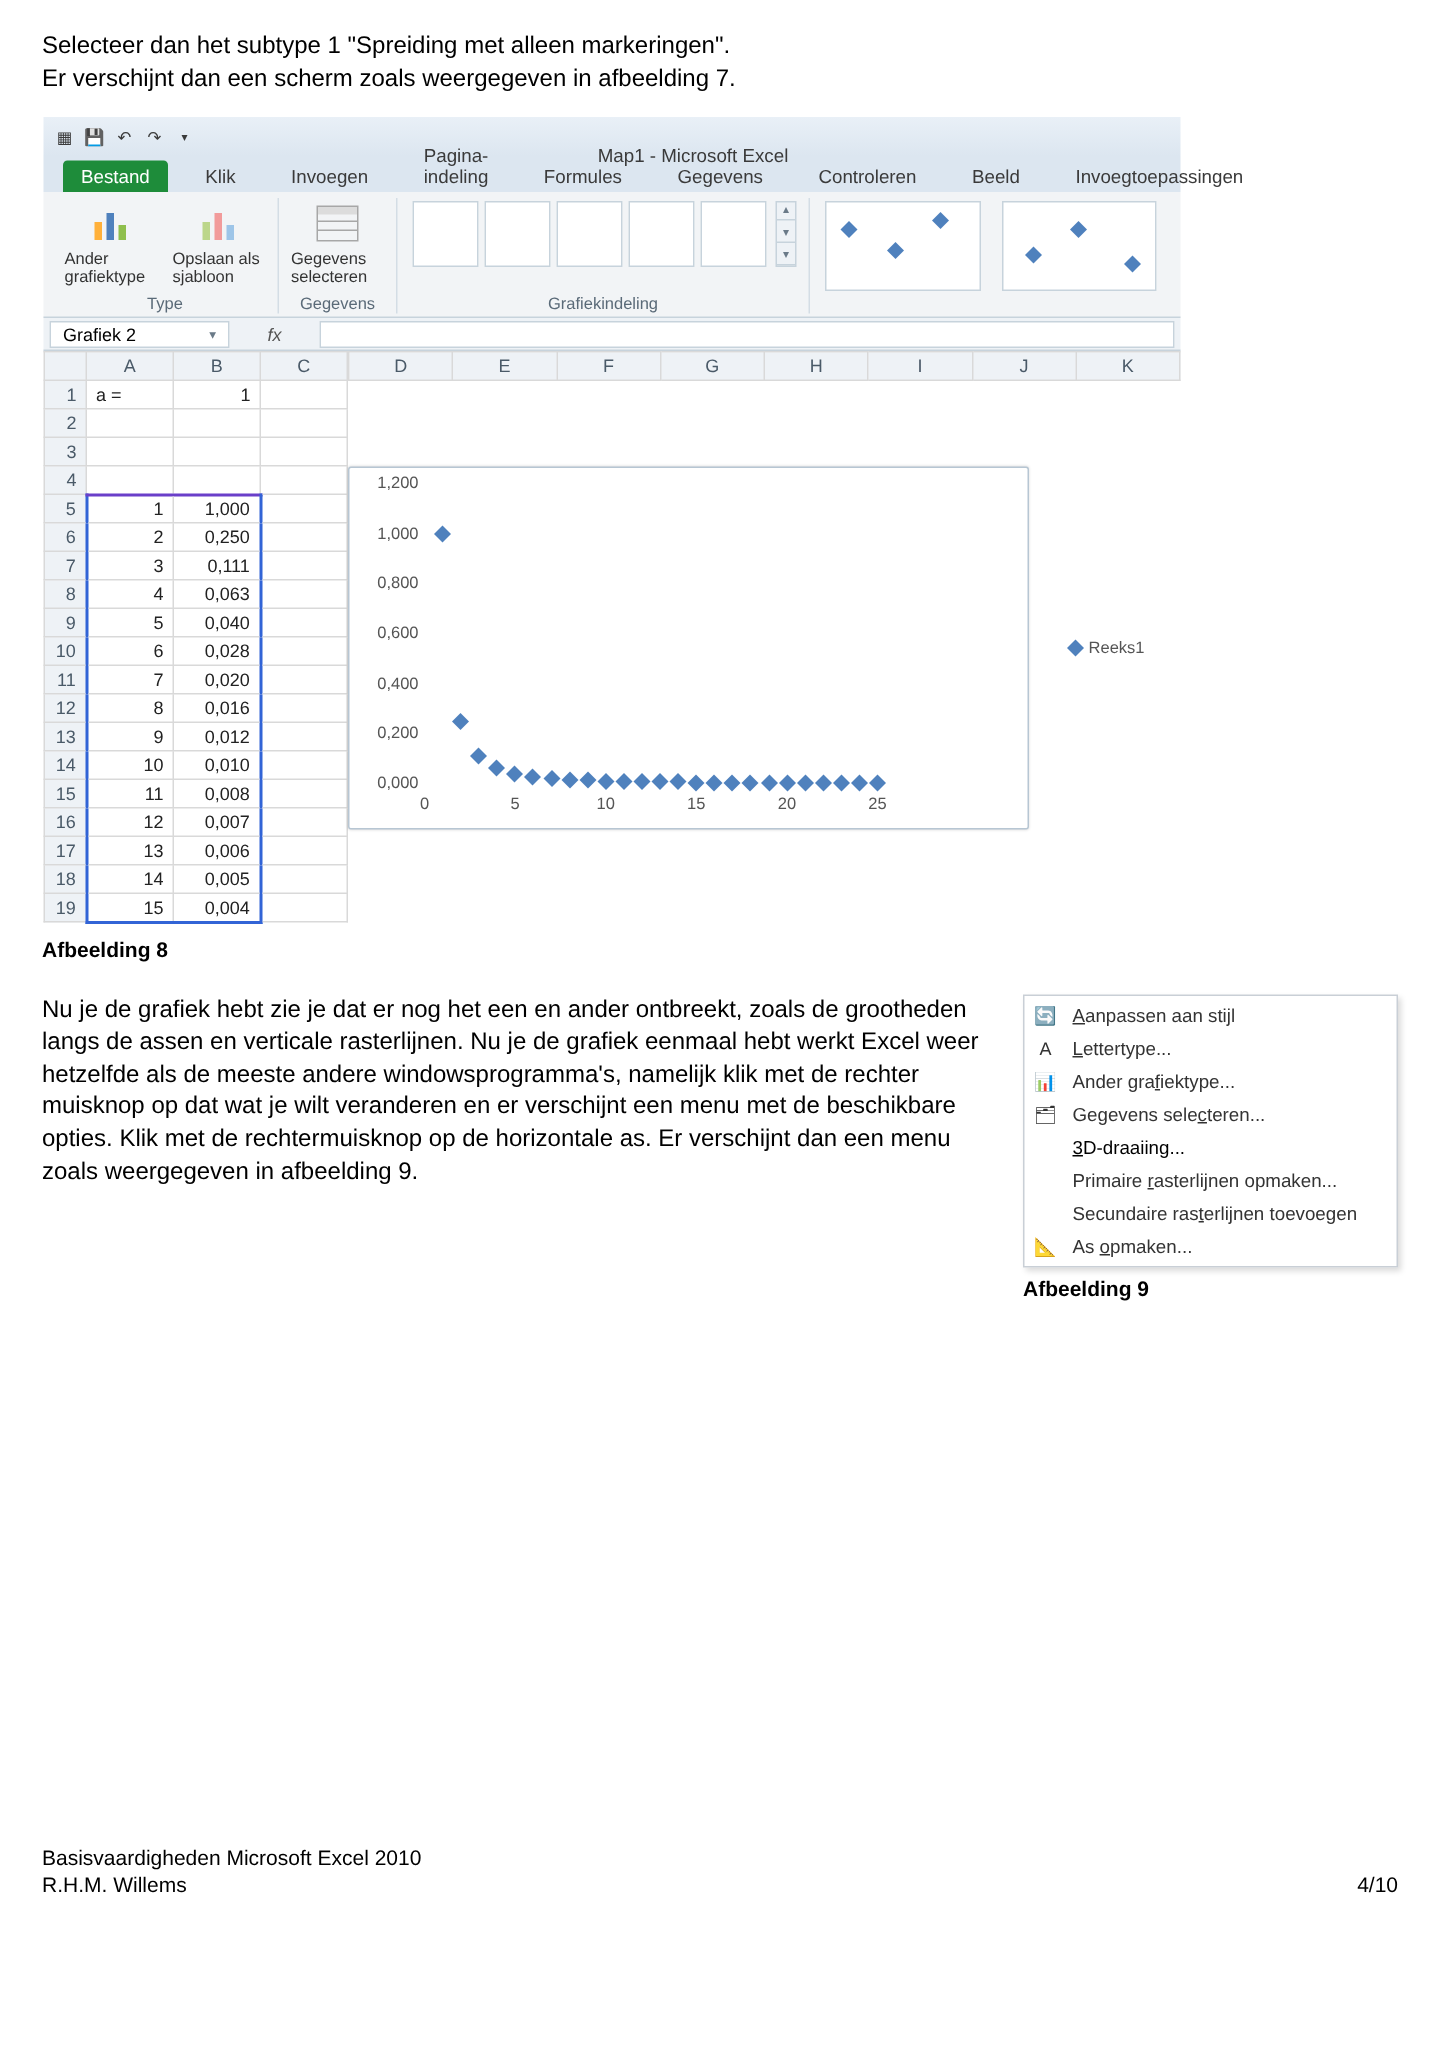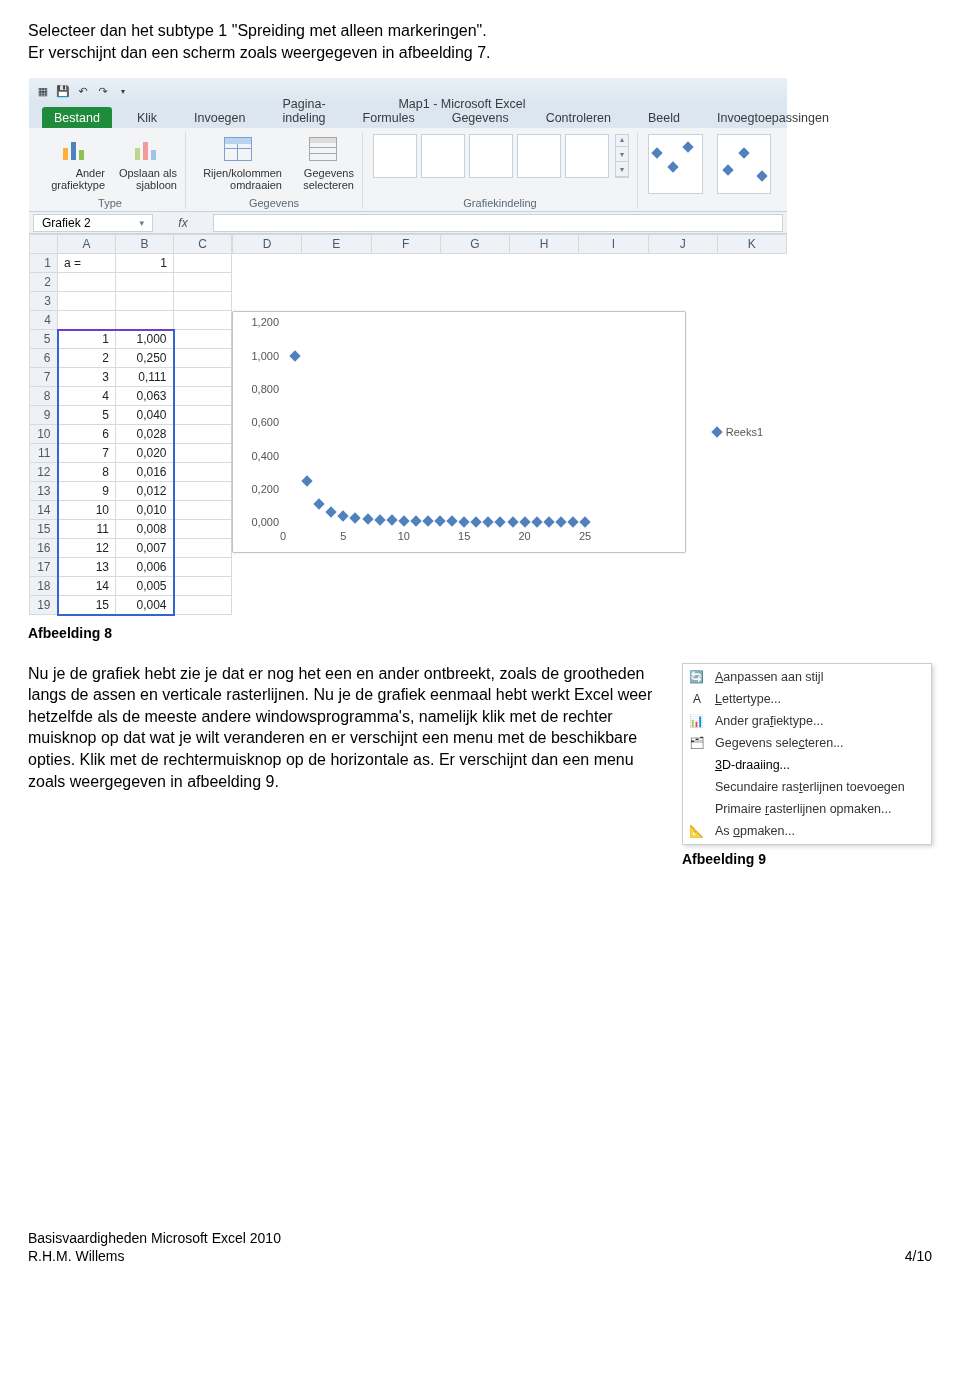--- a/index.html
+++ b/index.html
@@ -19,21 +19,21 @@
   .ribtabs { background:#dce6f0; height:24px; display:flex; align-items:flex-end; font-size:12.5px; }
   .ribtabs .tab { padding:4px 12px 3px; color:#3a3a3a; cursor:default;margin-left:13px; }
   .ribtabs .tab.active { background:#1e8c3a; color:#fff; border-radius:3px 3px 0 0; font-weight:500; }
 
   
   .ribbon { background:#f2f4f6; border-bottom:1px solid #c7d3dc; padding:4px 6px 2px; display:flex; gap:0; min-height:84px; }
   .ribgroup { border-right:1px solid #d4dde5; padding:0 8px; display:flex; flex-direction:column; }
   .ribgroup:last-child { border-right:none; }
   .ribgroup .body { display:flex; gap:10px; flex:1; align-items:flex-start; }
   .ribgroup .caption { text-align:center; font-size:11px; color:#5a6a78; padding-top:2px; }
-  .bigbtn { display:flex; flex-direction:column; align-items:center; width:62px; font-size:11px; color:#333; text-align:right; }
+  .bigbtn { display:flex; flex-direction:column; align-items:center; width:62px; font-size:11px; color:#333; text-align:left; }
   .bigbtn .icon { width:34px; height:34px; margin-bottom:2px; display:flex; align-items:center; justify-content:center; }
   .bigbtn .lbl { line-height:1.05; min-height:24px; }
   .layout-tile { width:44px; height:44px; border:1px solid #c7d3dc; background:#fff; margin:2px; display:inline-block; }
   .layout-row { display:flex; }
   .scroll-stub { width:14px; display:flex; flex-direction:column; justify-content:space-between; border:1px solid #c7d3dc; background:#eef2f6; margin:2px 0 2px 4px; }
   .scroll-stub div { height:12px; border-bottom:1px solid #c7d3dc; font-size:8px; text-align:center; color:#6a7a88; }
   .preview-box { height:60px; border:1px solid #c7d3dc; background:#fff; margin:2px; flex:1; position:relative; }
 
   
   .fxbar { display:flex; align-items:center; background:#eef2f6; border-bottom:1px solid #c7d3dc; height:22px; font-size:12px; }
@@ -151,26 +151,20 @@
               <span class="ic-chart2"></span>
             </div>
           <div class="lbl">Opslaan als sjabloon</div>
         </div>
       </div>
       <div class="caption">Type</div>
     </div>
 
     <div class="ribgroup">
       <div class="body">
-        <div class="bigbtn" style="width:88px;">
-          <div class="icon">
-              <span class="ic-table"></span>
-            </div>
-          <div class="lbl">Rijen/kolommen omdraaien</div>
-        </div>
         <div class="bigbtn">
           <div class="icon">
               <span class="ic-table2"></span>
             </div>
           <div class="lbl">Gegevens selecteren</div>
         </div>
       </div>
       <div class="caption">Gegevens</div>
     </div>
 
@@ -436,25 +430,25 @@
         <div class="item">
           <span class="icn">🗂</span>
           <span>Gegevens sele<u>c</u>teren...</span>
         </div>
         <div class="item disabled">
           <span class="icn"></span>
           <span><u>3</u>D-draaiing...</span>
         </div>
         <div class="item">
           <span class="icn"></span>
+          <span>Primaire <u>r</u>asterlijnen opmaken...</span>
+        </div>
+        <div class="item">
+          <span class="icn"></span>
           <span>Secundaire ras<u>t</u>erlijnen toevoegen</span>
-        </div>
-        <div class="item">
-          <span class="icn"></span>
-          <span>Primaire <u>r</u>asterlijnen opmaken...</span>
         </div>
         <div class="item">
           <span class="icn">📐</span>
           <span>As <u>o</u>pmaken...</span>
         </div>
       </div>
     <div class="figcap" style="margin-top:6px;">Afbeelding 9</div>
   </div>
 </div>
 

